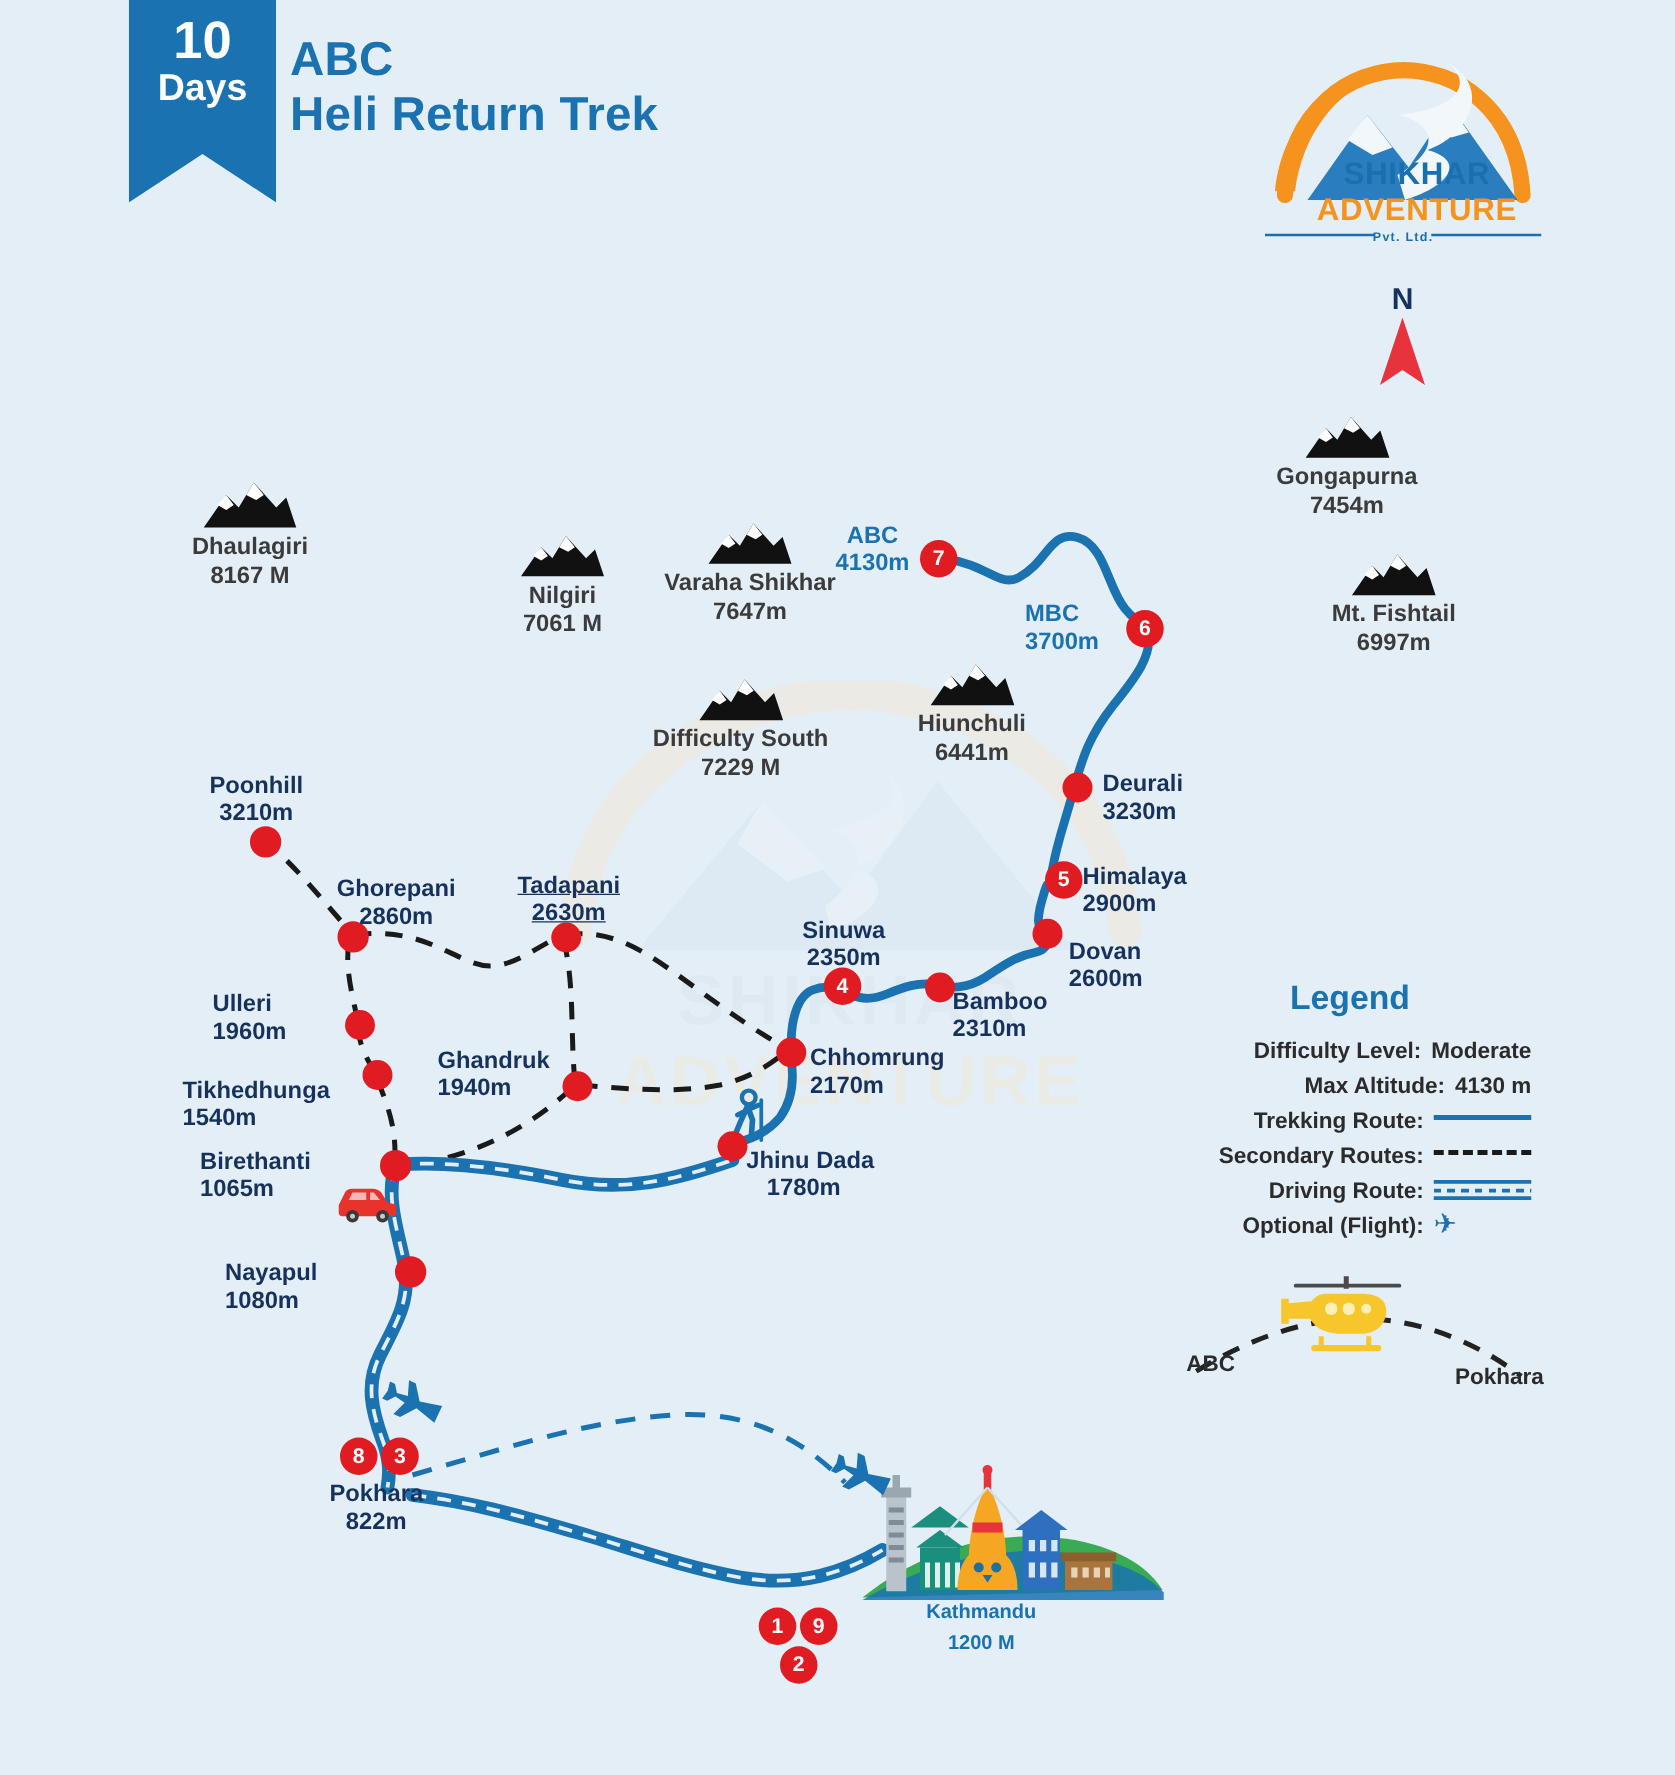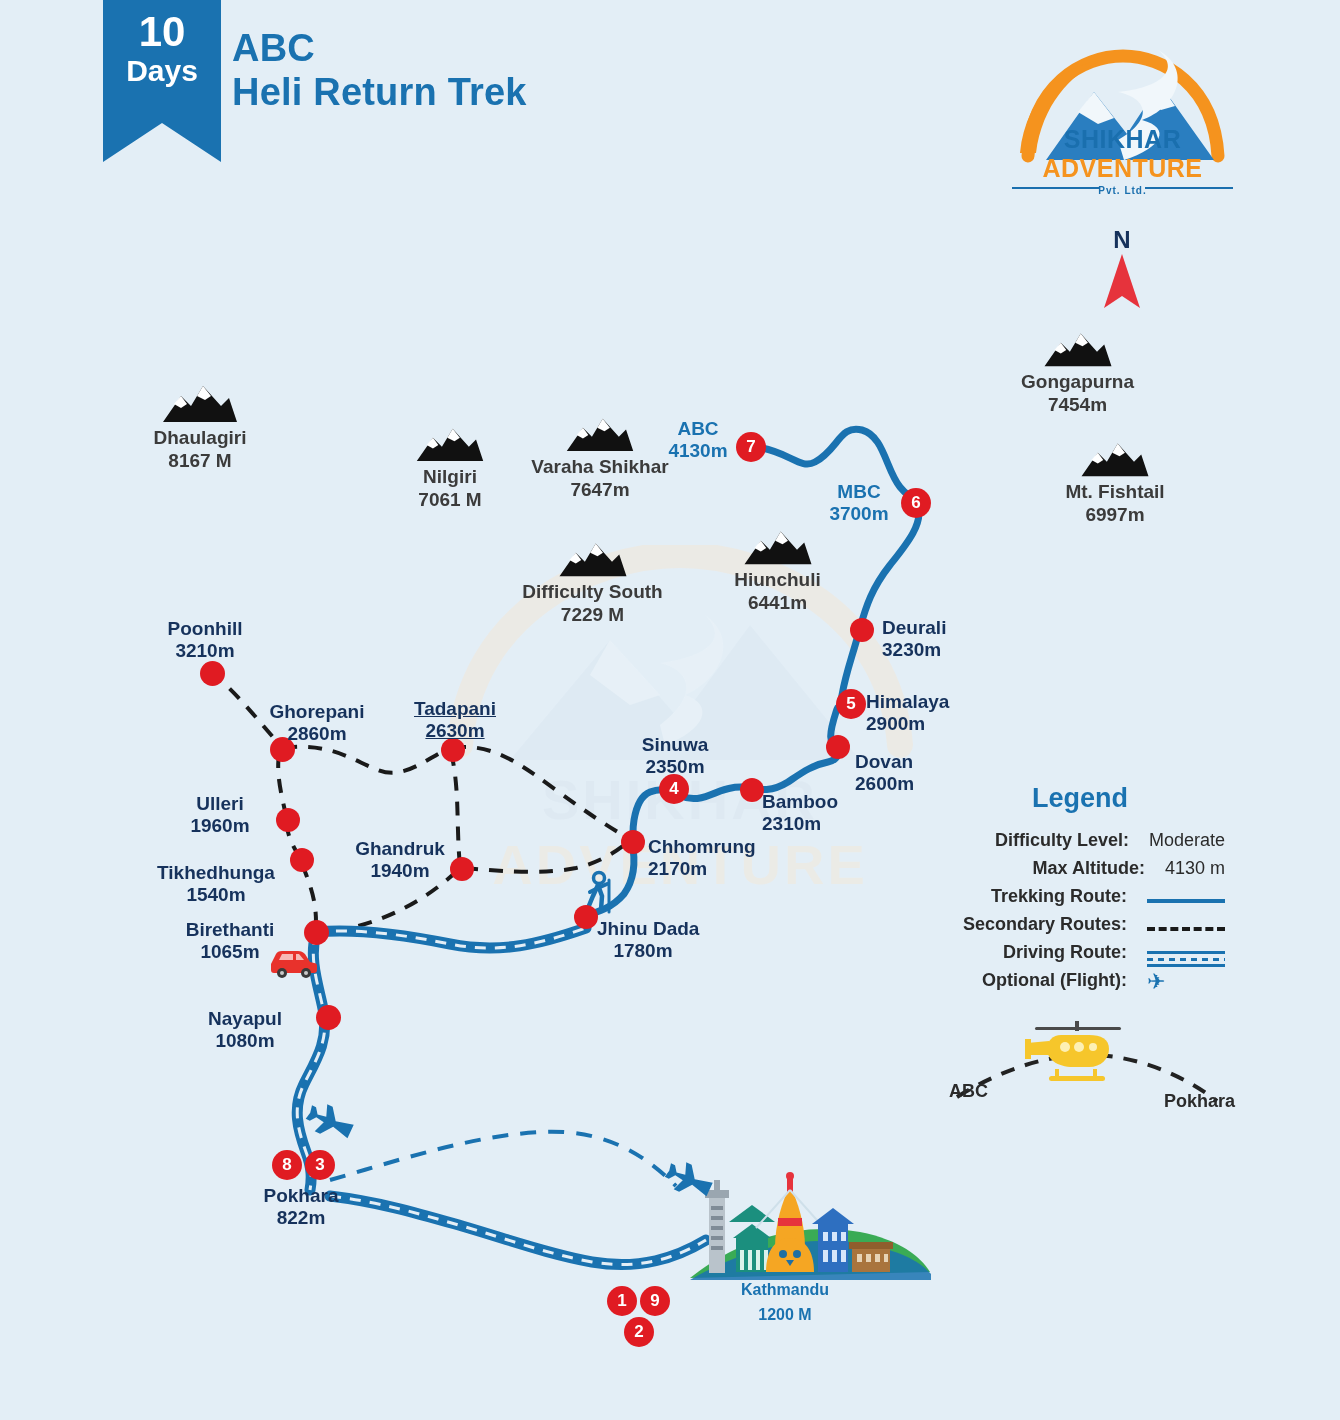--- a/index.html
+++ b/index.html
@@ -23,21 +23,21 @@
   }
   .ribbon .num{color:#fff;font-size:42px;font-weight:bold;line-height:44px;}
   .ribbon .unit{color:#fff;font-size:30px;font-weight:bold;line-height:34px;}
 
   .title-block{position:absolute;left:232px;top:26px;}
   .title-block .l1{font-size:38px;font-weight:bold;color:#1a72b0;line-height:44px;letter-spacing:.2px;}
   .title-block .l2{font-size:38px;font-weight:bold;color:#1a72b0;line-height:44px;letter-spacing:.2px;}
 
   
   .logo{position:absolute;left:990px;top:48px;width:265px;height:155px;}
-  .logo .brand{position:absolute;left:0;bottom:20px;width:265px;text-align:center;
+  .logo .brand{position:absolute;left:11px;bottom:20px;width:265px;text-align:center;
     font-size:25px;font-weight:bold;letter-spacing:.5px;}
   .logo .brand .s1{color:#1a6fae;}
   .logo .brand .s2{color:#f5931e;}
   .logo .pvt{position:absolute;left:0;bottom:7px;width:265px;text-align:center;
     font-size:10px;font-weight:bold;color:#1a6fae;letter-spacing:1px;}
   .logo .rule{position:absolute;bottom:14px;height:2px;background:#1a6fae;}
   .logo .rule.l{left:22px;width:88px;}
   .logo .rule.r{right:22px;width:88px;}
 
   
@@ -49,40 +49,40 @@
   .watermark .wtext{position:absolute;left:0;top:222px;width:640px;text-align:center;
     font-size:56px;font-weight:bold;letter-spacing:3px;}
   .watermark .ws1{color:#d8e4ee;}
   .watermark .ws2{color:#f7e7d2;}
 
   
   svg.layer{position:absolute;left:0;top:0;width:1340px;height:1420px;overflow:visible;}
 
   
   .plabel{position:absolute;color:#16325c;font-size:19px;font-weight:bold;line-height:22px;white-space:nowrap;}
-  .plabel.r{text-align:center;}
+  .plabel.r{text-align:left;}
   .plabel.c{text-align:center;}
   .plabel.blue{color:#1a72b0;}
 
   
   .mtn{position:absolute;text-align:center;white-space:nowrap;}
   .mtn .mname{font-size:19px;font-weight:bold;color:#3b3b3b;line-height:23px;}
   .mtn .icon{display:block;margin:0 auto 2px auto;}
 
   
   .dot{position:absolute;width:21px;height:21px;border-radius:50%;background:#e01b22;}
   .numdot{position:absolute;width:30px;height:30px;border-radius:50%;background:#e01b22;
     color:#fff;font-size:17px;font-weight:bold;display:flex;align-items:center;justify-content:center;}
 
   
   .legend{position:absolute;left:935px;top:783px;width:290px;}
   .legend .ltitle{text-align:center;font-size:27px;font-weight:bold;color:#1a72b0;margin-bottom:16px;}
-  .legend .row{display:flex;align-items:flex-end;justify-content:flex-end;gap:20px;margin-bottom:7px;}
+  .legend .row{display:flex;align-items:flex-start;justify-content:flex-end;gap:8px;margin-bottom:7px;}
   .legend .lbl{font-size:18px;font-weight:bold;color:#2b2b2b;white-space:nowrap;}
-  .legend .val{font-size:18px;font-weight:normal;color:#2b2b2b;white-space:nowrap;}
+  .legend .val{font-size:18px;font-weight:bold;color:#2b2b2b;white-space:nowrap;}
   .legend .swatch{width:78px;height:14px;position:relative;flex:0 0 78px;}
   .legend .sw-solid{position:absolute;top:6px;left:0;width:78px;height:4px;background:#1a72b0;}
   .legend .sw-dash{position:absolute;top:6px;left:0;width:78px;height:0;
     border-top:4px dashed #1a1a1a;}
   .legend .sw-drive{position:absolute;top:2px;left:0;width:78px;height:10px;
     border-top:3px solid #1a72b0;border-bottom:3px solid #1a72b0;
     background:repeating-linear-gradient(to right,#1a72b0 0 6px,transparent 6px 11px);
     background-position:center;background-size:100% 3px;background-repeat:repeat-x;}
   .legend .plane{font-size:22px;color:#1a72b0;line-height:18px;width:78px;text-align:left;}
 

